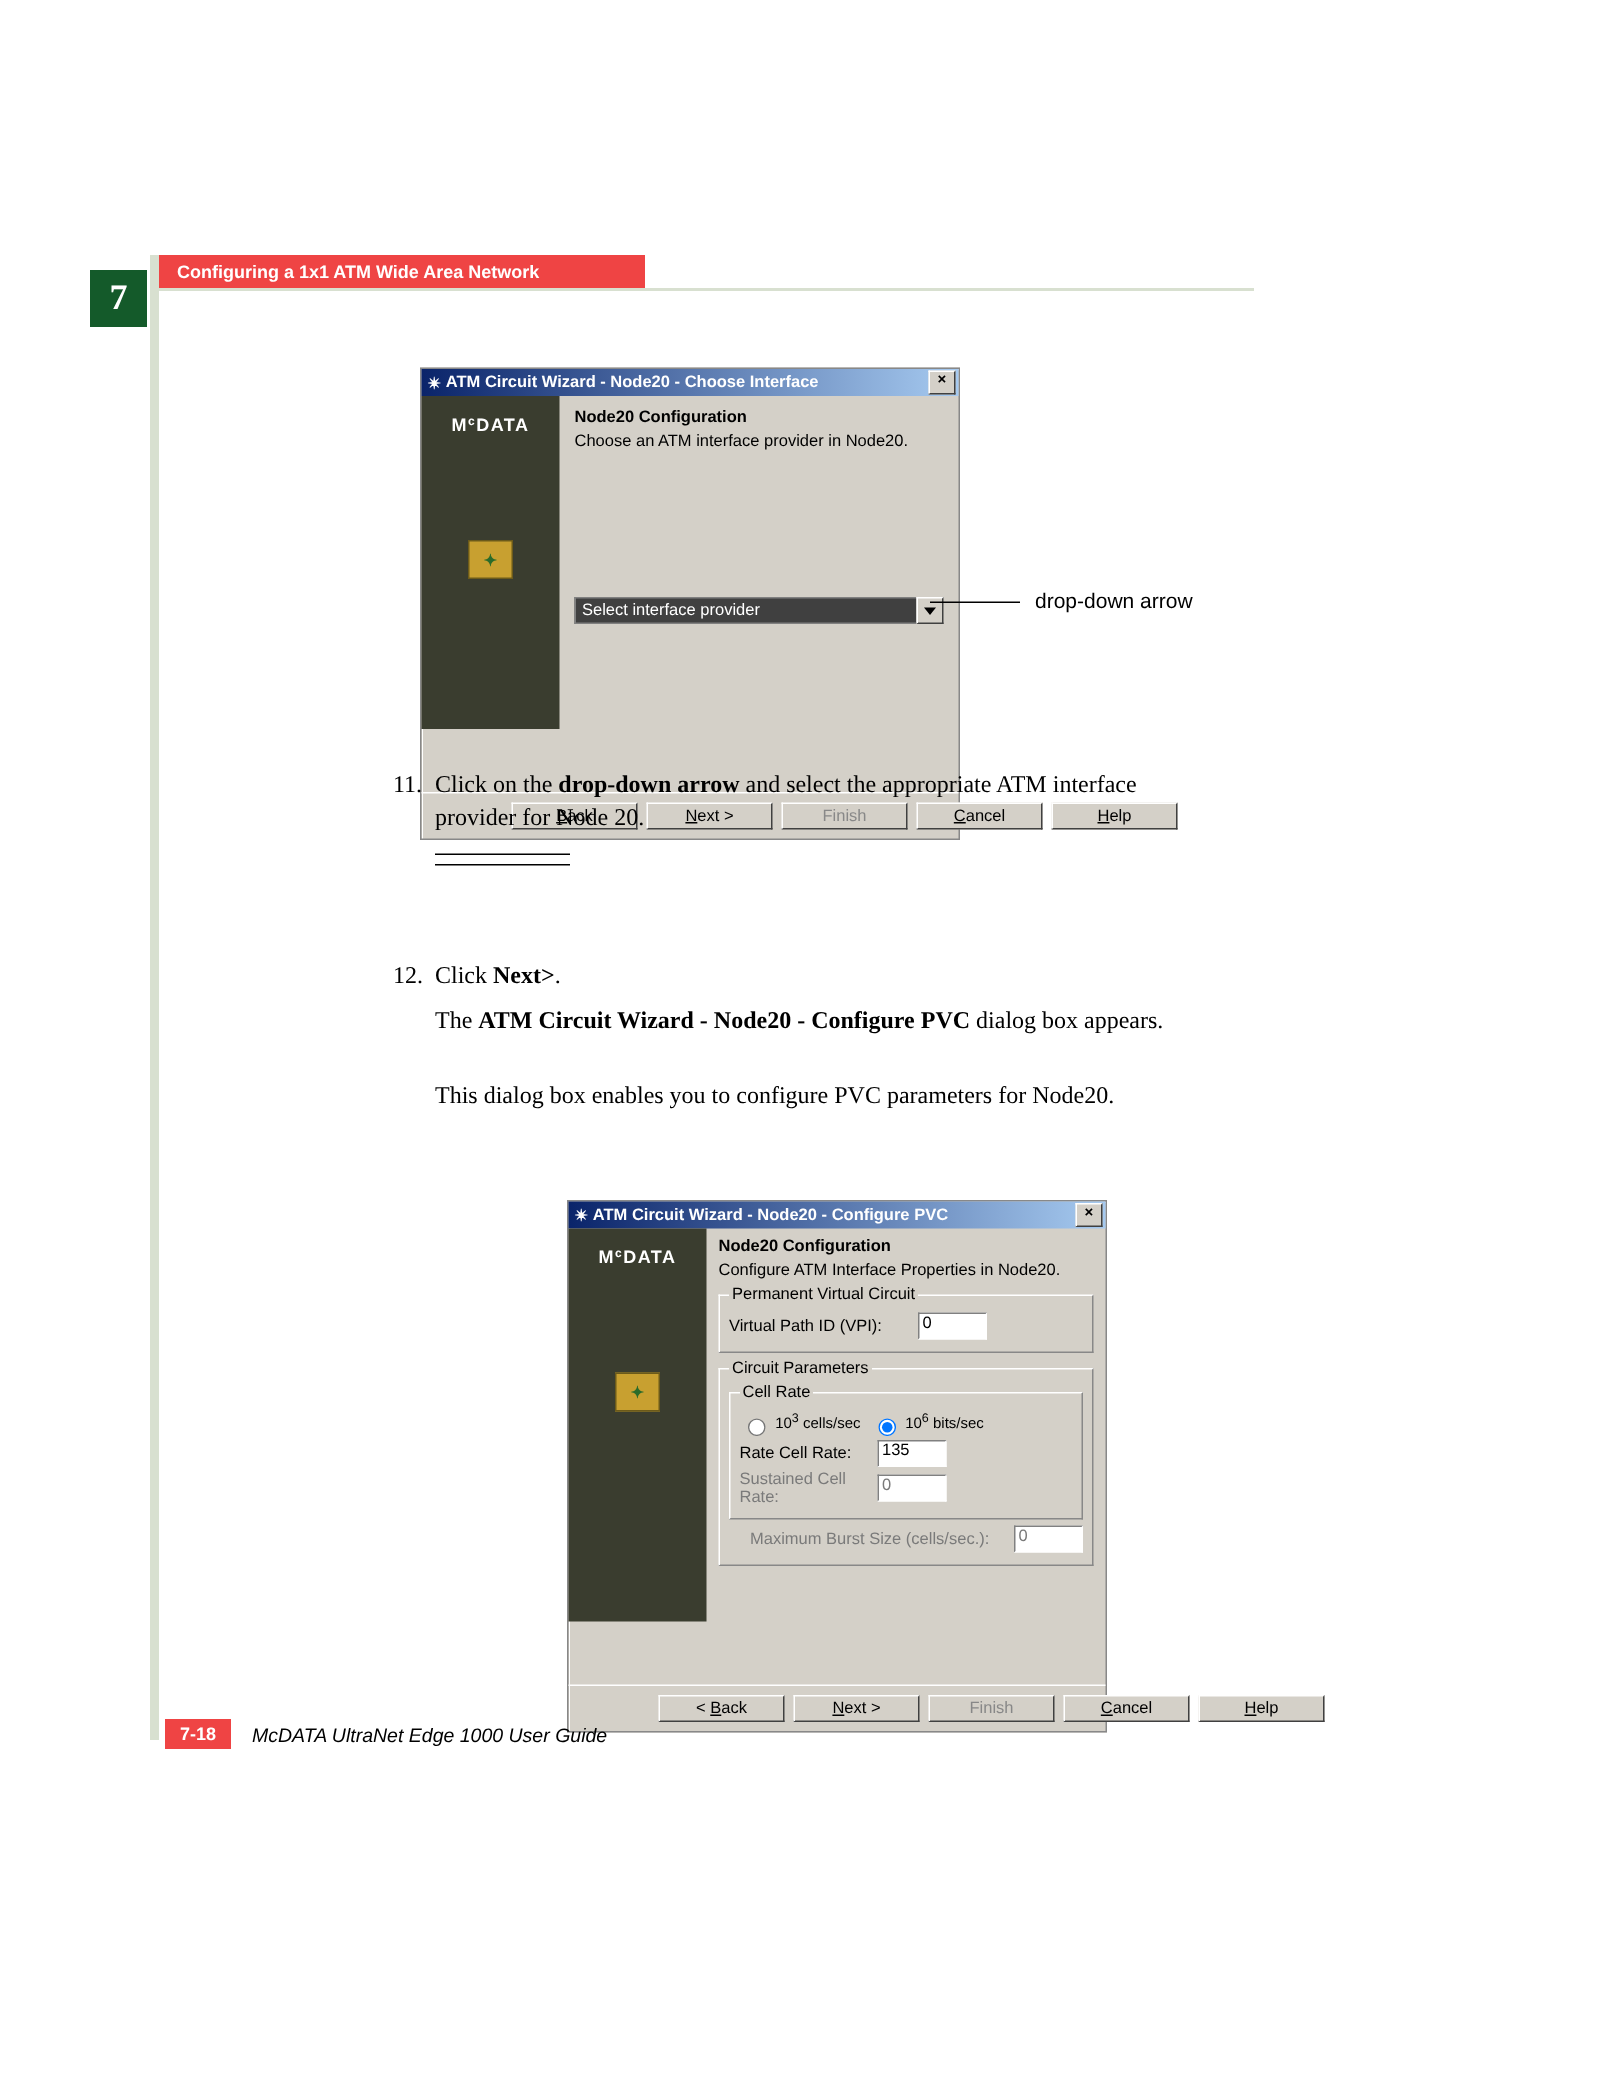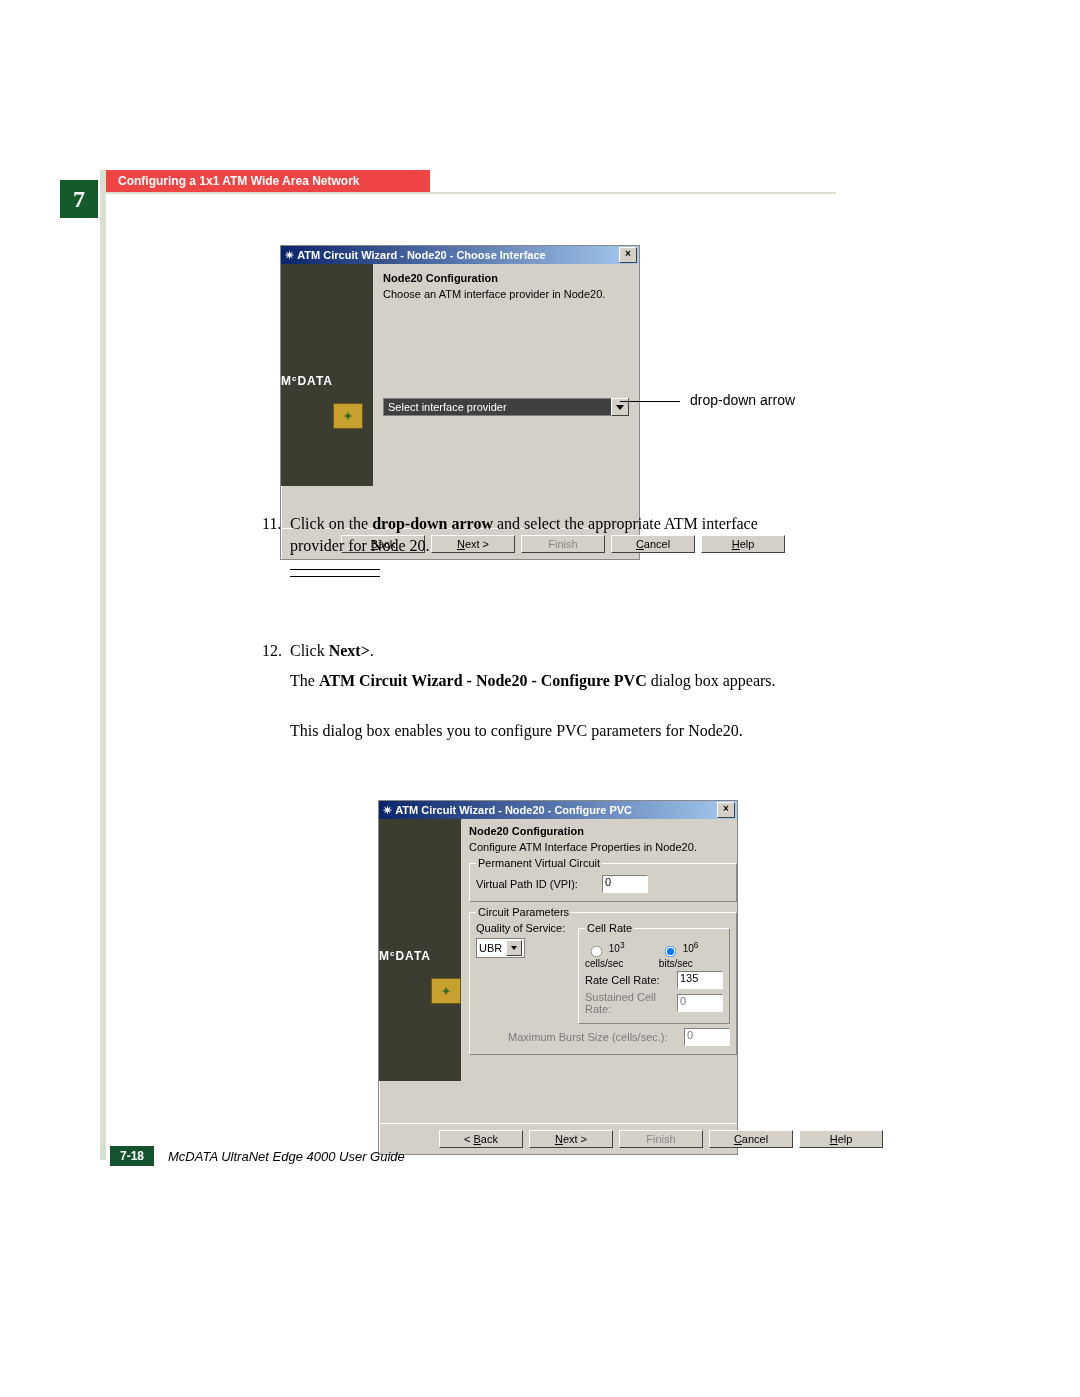--- a/index.html
+++ b/index.html
@@ -81,21 +81,21 @@
     background: #d4d0c8;
     border: 1px solid #fff;
     border-right-color:#404040; border-bottom-color:#404040;
     color:#000; font-size:10px; line-height:12px; text-align:center;
   }
   .dlg-body { display:flex; }
   .side-brand {
     width: 92px;
     background: #3a3d2f;
     color: #fff;
-    display:flex; flex-direction:row; align-items:center;
+    display:flex; flex-direction:column; align-items:center;
     padding-top: 12px;
     font-family: Arial, sans-serif;
   }
   .side-brand .logo {
     font-weight: bold; font-size: 12px; letter-spacing:1px;
   }
   .side-brand .logo sup { font-size: 8px; vertical-align: top; }
   .side-brand .stamp {
     margin-top: 70px;
     width: 28px; height: 24px;
@@ -172,21 +172,21 @@
     content:""; border-left:3px solid transparent; border-right:3px solid transparent;
     border-top:4px solid #000;
   }
   .grey { color:#7a7a7a; }
   .footer {
     position:absolute; left:110px; top:1146px;
     font-family: Arial, Helvetica, sans-serif; font-size:13px;
     display:flex; align-items:center; gap:14px;
   }
   .footer .pg {
-    background:#14532d; color:#fff; padding:3px 10px; font-weight:bold; font-size:12px;
+    background:#ef4444; color:#fff; padding:3px 10px; font-weight:bold; font-size:12px;
   }
   .footer .title { font-style: italic; }
   .row { display:flex; align-items:center; gap:6px; margin:2px 0; }
   .row label { flex:0 0 auto; }
 </style>
 </head>
 <body>
 
 <div class="chapter-tab">7</div>
 <div class="vertical-rule"></div>
@@ -266,27 +266,20 @@
         <legend>Permanent Virtual Circuit</legend>
         <div class="row">
           <label style="width:120px;">Virtual Path ID (VPI):</label>
           <span class="txtin">0</span>
         </div>
       </fieldset>
 
       <fieldset class="fs">
         <legend>Circuit Parameters</legend>
         <div style="display:flex; gap:6px;">
-          <div style="width:96px;">
-            <div>Quality of Service:</div>
-            <div class="smallsel" style="margin-top:4px;">
-              <span>UBR</span>
-                <span class="arr"></span>
-            </div>
-          </div>
           <fieldset class="fs" style="flex:1; margin:0;">
             <legend>Cell Rate</legend>
             <div class="row" style="font-size:10px;">
               <span><input type="radio" name="cr" class="chk" style=""> <span>10</span><sup>3</sup><span> cells/sec</span></span>
               <span><input type="radio" name="cr" class="chk" checked="" style=""> <span>10</span><sup>6</sup><span> bits/sec</span></span>
             </div>
             <div class="row">
                 <label style="width:86px;">Rate Cell Rate:</label>
                 <span class="txtin">135</span>
               </div>
@@ -307,14 +300,14 @@
     <span class="winbtn">&lt; <span class="u">B</span>ack</span>
     <span class="winbtn"><span class="u">N</span>ext &gt;</span>
     <span class="winbtn disabled">Finish</span>
     <span class="winbtn"><span class="u">C</span>ancel</span>
     <span class="winbtn"><span class="u">H</span>elp</span>
   </div>
 </div>
 
 <div class="footer">
   <span class="pg">7-18</span>
-  <span class="title">McDATA UltraNet Edge 4000 User Guide</span>
+  <span class="title">McDATA UltraNet Edge 1000 User Guide</span>
 </div>
 
 </body></html>

